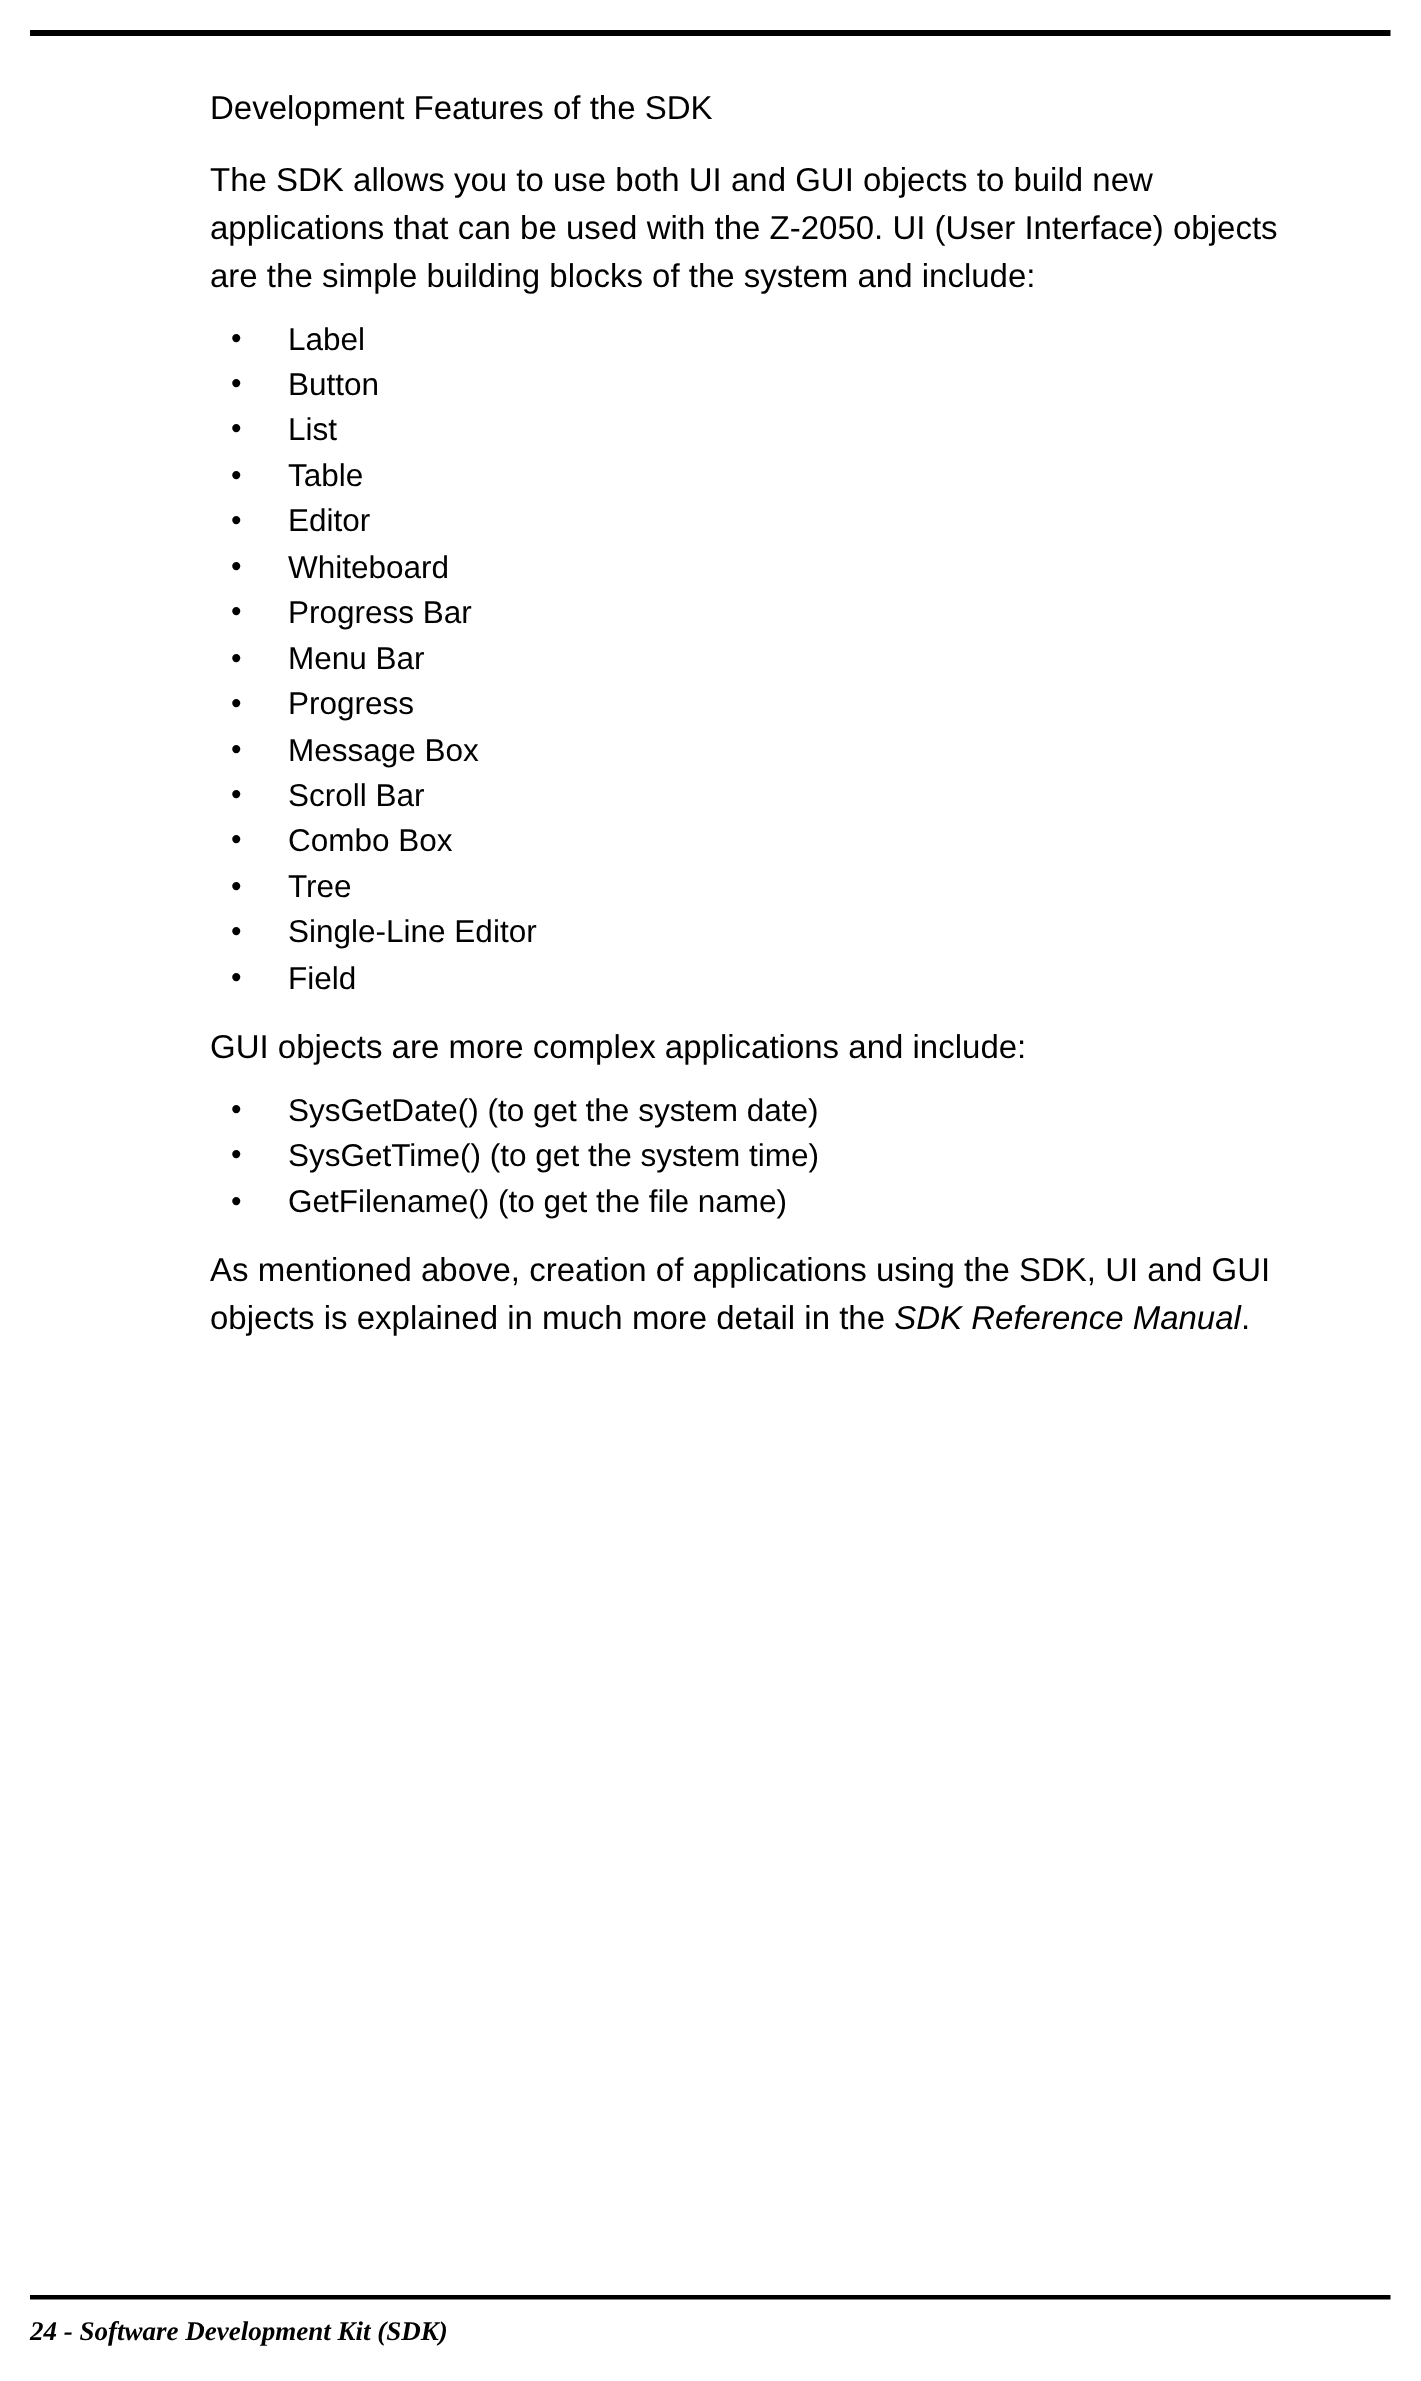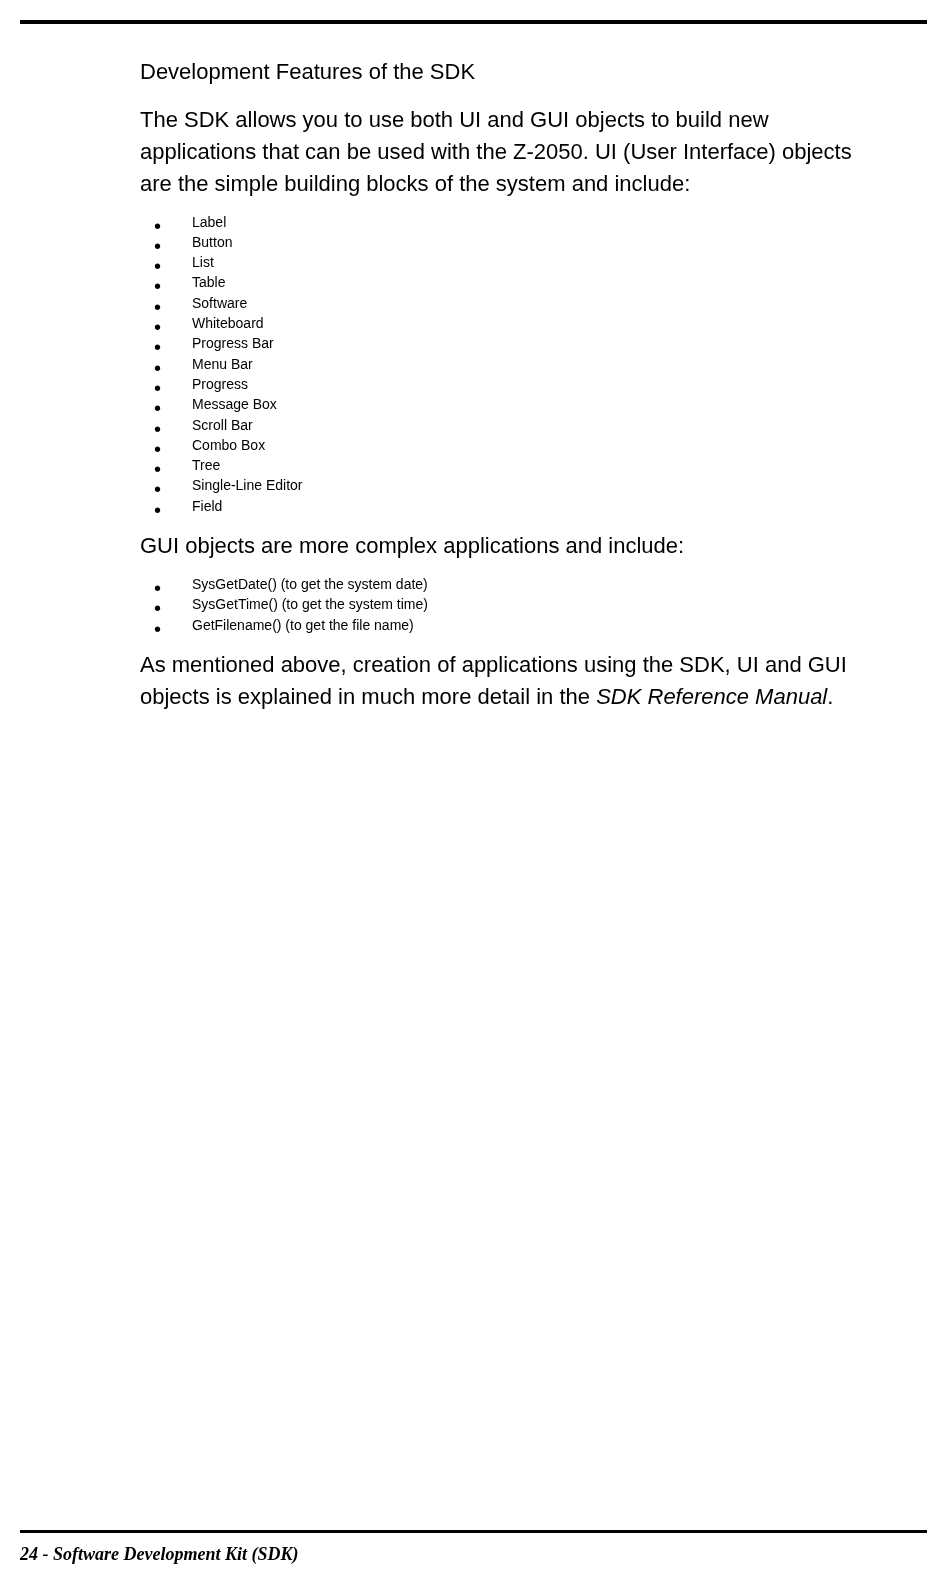--- a/index.html
+++ b/index.html
@@ -38,21 +38,21 @@
       font-size: 22px;
       line-height: 1.45;
       margin-bottom: 12px;
     }
     ul.bullets {
       list-style: none;
       margin-bottom: 14px;
     }
     ul.bullets li {
       font-family: Arial, Helvetica, sans-serif;
-      font-size: 14px;
+      font-size: 21px;
       line-height: 1.45;
       padding-left: 52px;
       position: relative;
     }
     ul.bullets li::before {
       content: "•";
       position: absolute;
       left: 14px;
       top: 0;
       font-size: 20px;
@@ -94,21 +94,21 @@
 
 <div class="content">
   <div class="heading">Development Features of the SDK</div>
   <div class="intro">The SDK allows you to use both UI and GUI objects to build new applications that can be used with the Z-2050. UI (User Interface) objects are the simple building blocks of the system and include:</div>
 
   <ul class="bullets" id="ui-list">
       <li>Label</li>
       <li>Button</li>
       <li>List</li>
       <li>Table</li>
-      <li>Software</li>
+      <li>Editor</li>
       <li>Whiteboard</li>
       <li>Progress Bar</li>
       <li>Menu Bar</li>
       <li>Progress</li>
       <li>Message Box</li>
       <li>Scroll Bar</li>
       <li>Combo Box</li>
       <li>Tree</li>
       <li>Single-Line Editor</li>
       <li>Field</li>

